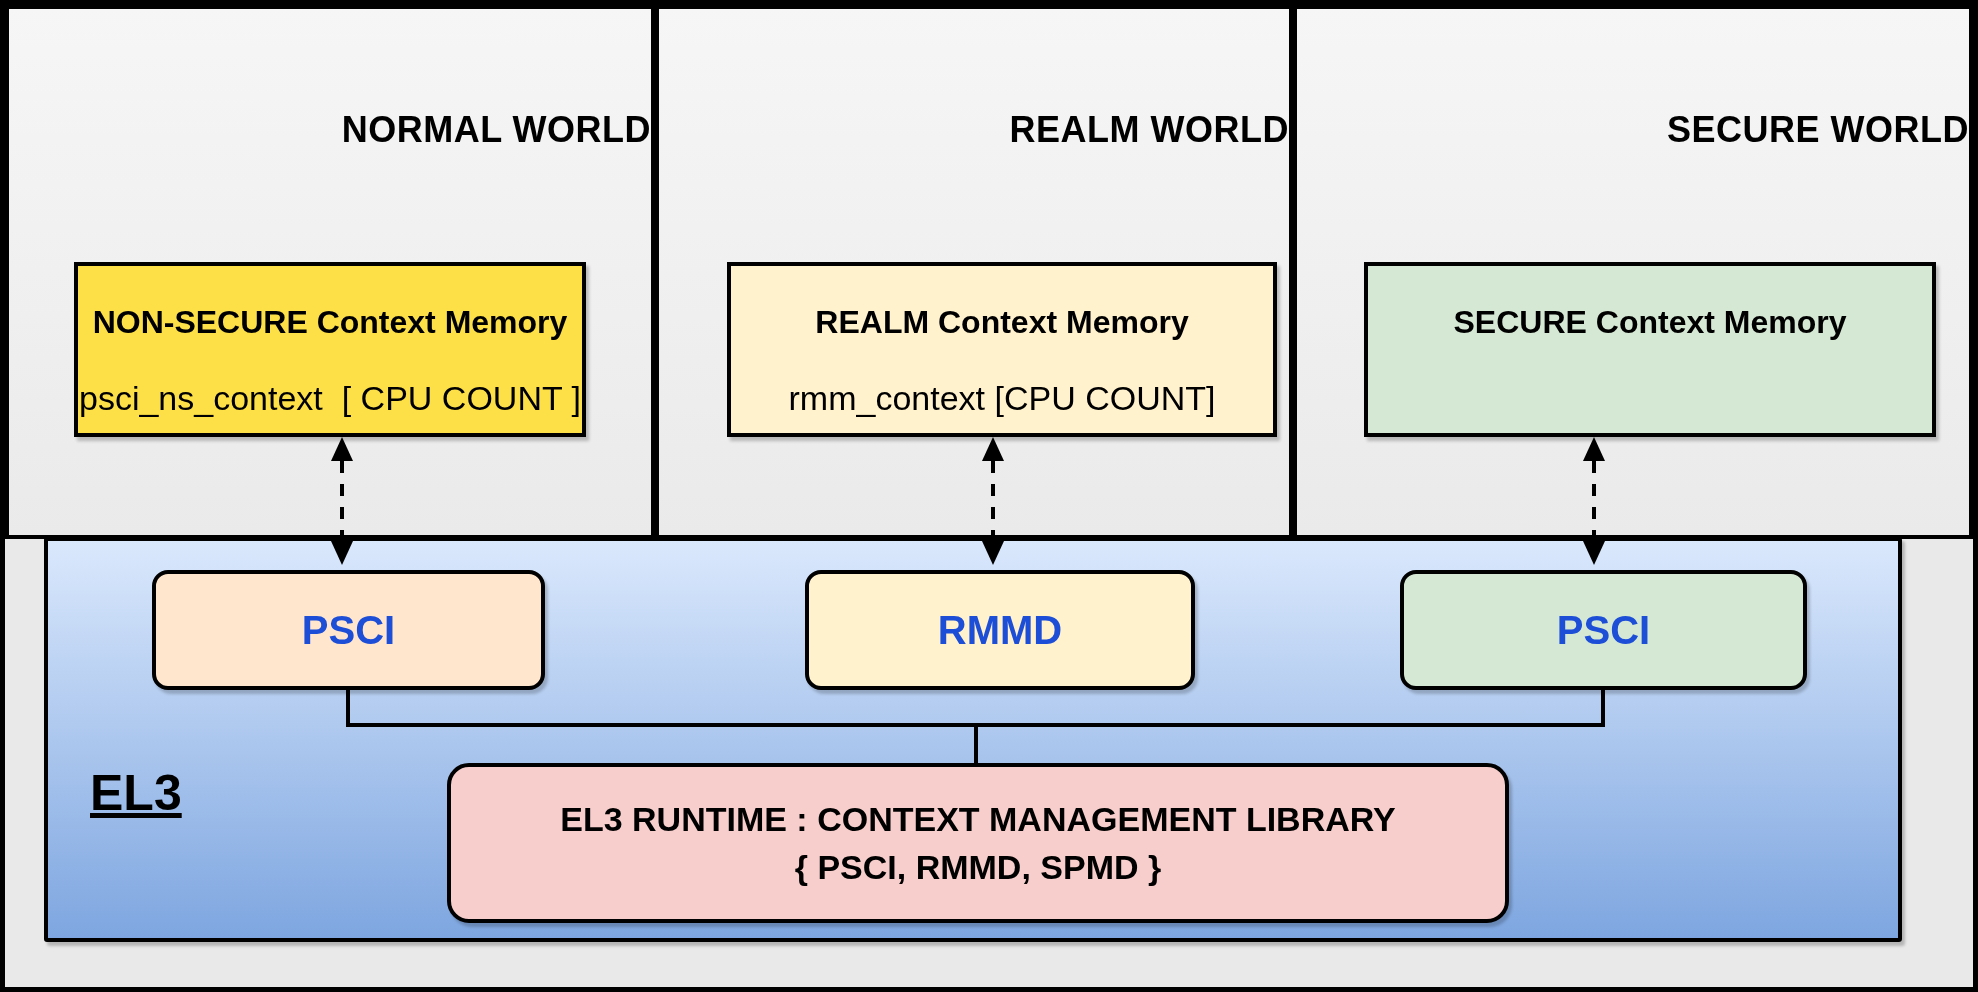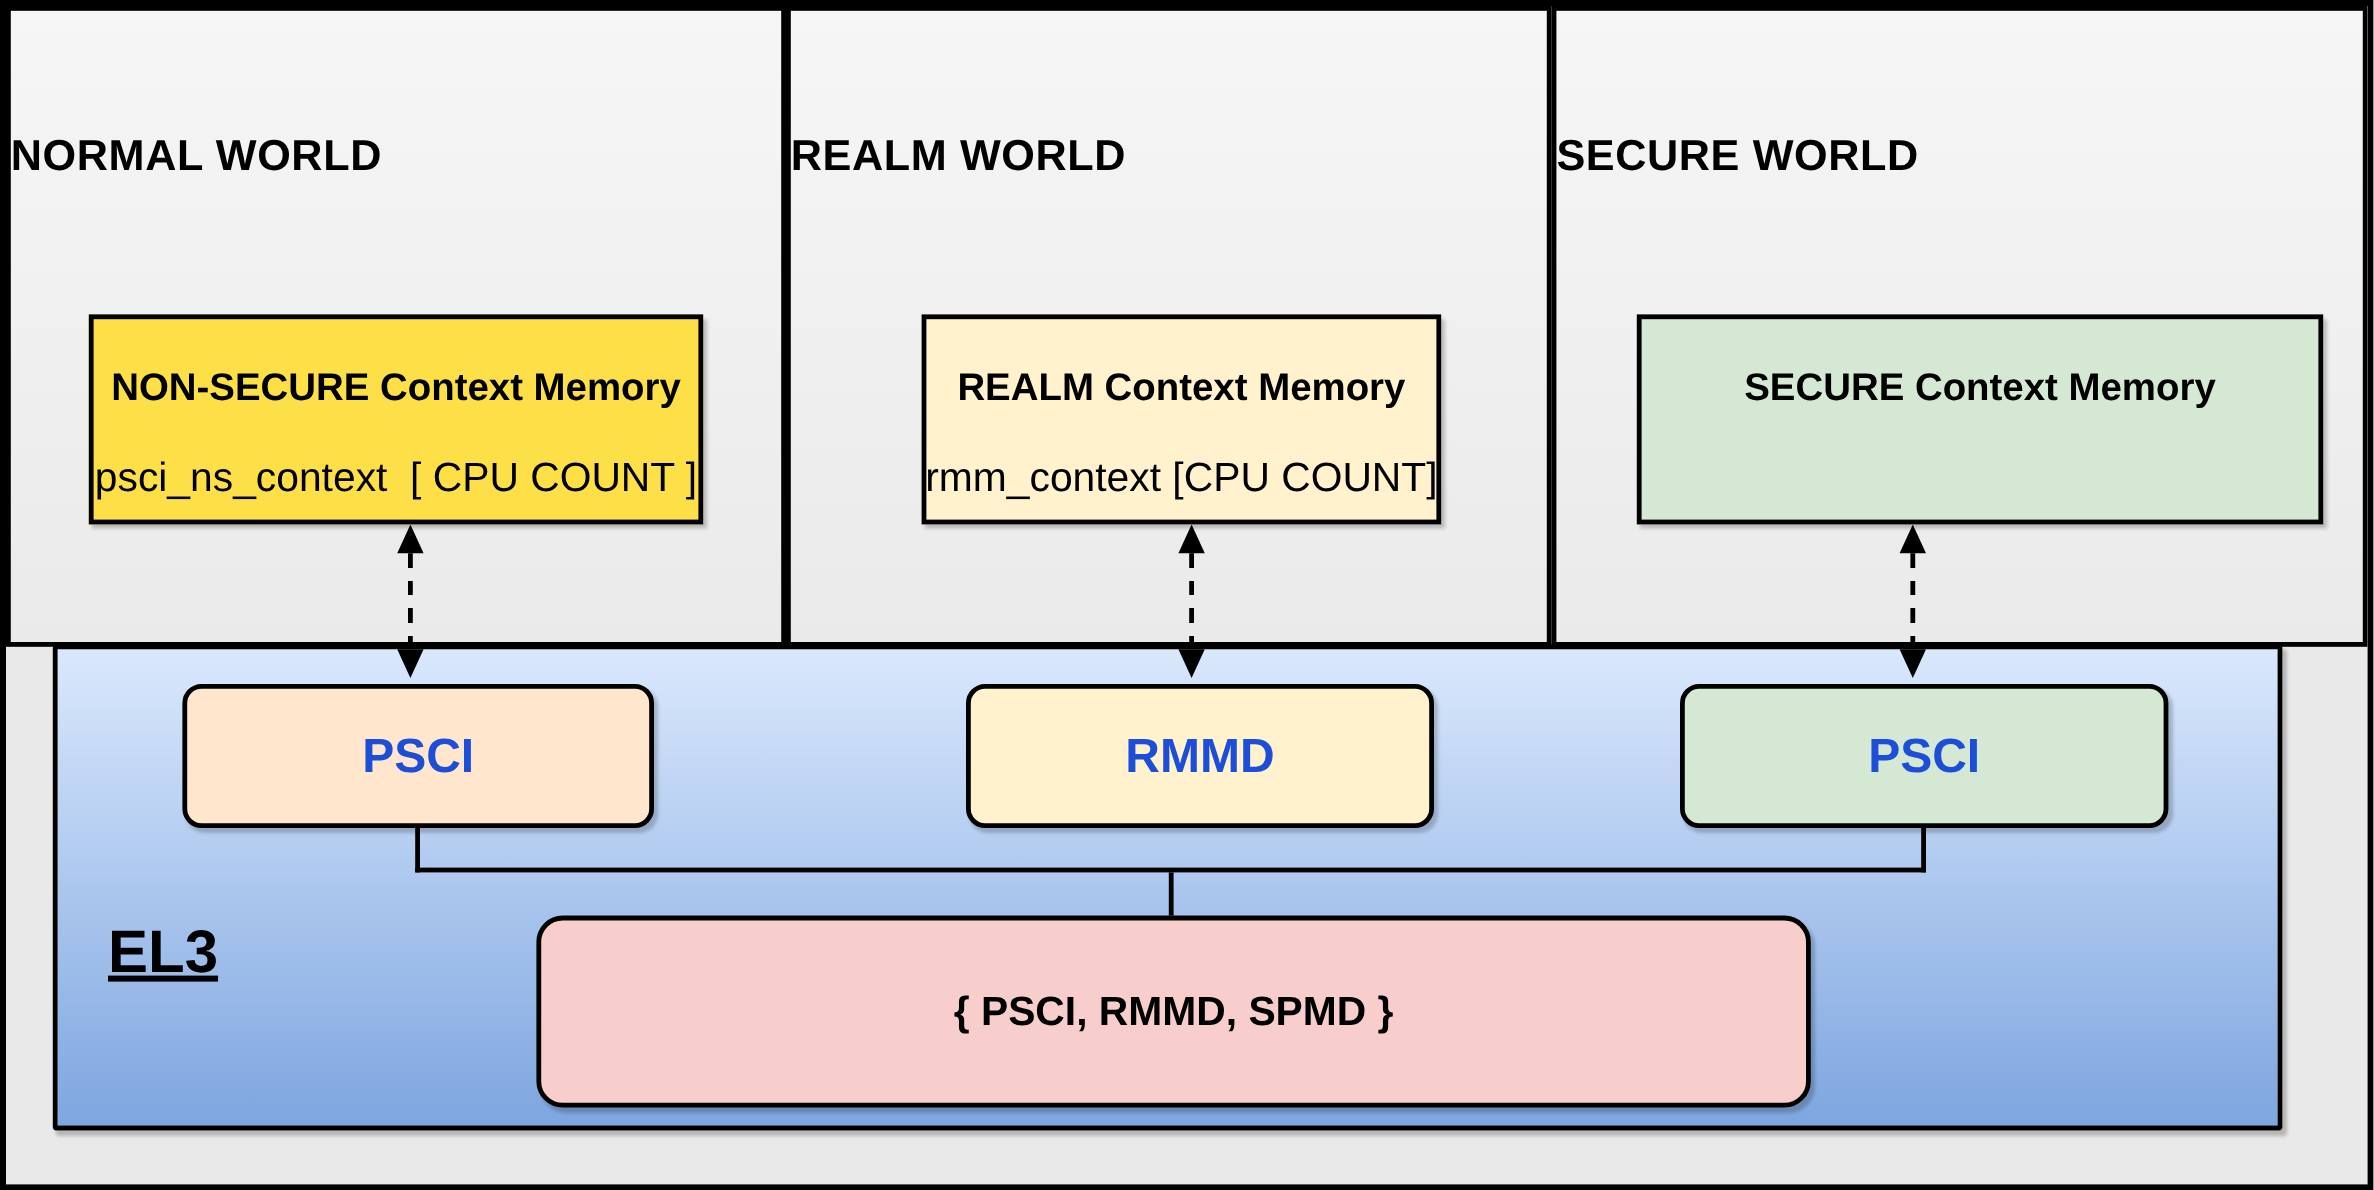--- a/index.html
+++ b/index.html
@@ -27,42 +27,42 @@
     background: linear-gradient(180deg, #f6f6f6 0%, #eaeaea 100%);
   }
   .panel-normal { left: 0;     width: 650px; }
   .panel-realm  { left: 650px; width: 638px; }
   .panel-secure { left: 1288px; width: 680px; }
   .world-title {
     position: absolute;
     top: 100px;
     left: 0;
     width: 100%;
-    text-align: left;
+    text-align: right;
     font-size: 36px;
     font-weight: bold;
     color: #000;
     letter-spacing: 0.5px;
   }
   
   .mem-box {
     position: absolute;
     top: 257px;
     height: 175px;
     box-sizing: border-box;
     border: 4px solid #000;
     display: flex;
     flex-direction: column;
     align-items: center;
     padding-top: 36px;
     row-gap: 34px;
     box-shadow: 3px 4px 3px rgba(0,0,0,0.22);
   }
   .mem-ns     { left: 69px;   width: 512px; background: #fde047; }
-  .mem-realm  { left: 722px;  width: 433px; background: #fff2cc; margin-left: 41px; }
+  .mem-realm  { left: 722px;  width: 550px; background: #fff2cc; }
   .mem-secure { left: 1359px; width: 572px; background: #d5e8d4; }
   .mem-title {
     font-size: 32px;
     font-weight: bold;
     line-height: 40px;
     color: #000;
     white-space: pre;
   }
   .mem-value {
     font-size: 34px;
@@ -224,17 +224,18 @@
     <div class="module-box module-spmd">PSCI</div>
 
     <div class="connector conn-psci-stub"></div>
     <div class="connector conn-spmd-stub"></div>
     <div class="connector conn-bus"></div>
     <div class="connector conn-drop"></div>
 
     <div class="el3-label">EL3</div>
 
     <div class="runtime-box">
+      <div class="runtime-line">EL3 RUNTIME : CONTEXT MANAGEMENT LIBRARY</div>
       <div class="runtime-line">{ PSCI, RMMD, SPMD }</div>
     </div>
   </div>
 
 </div>
 
 </body></html>

